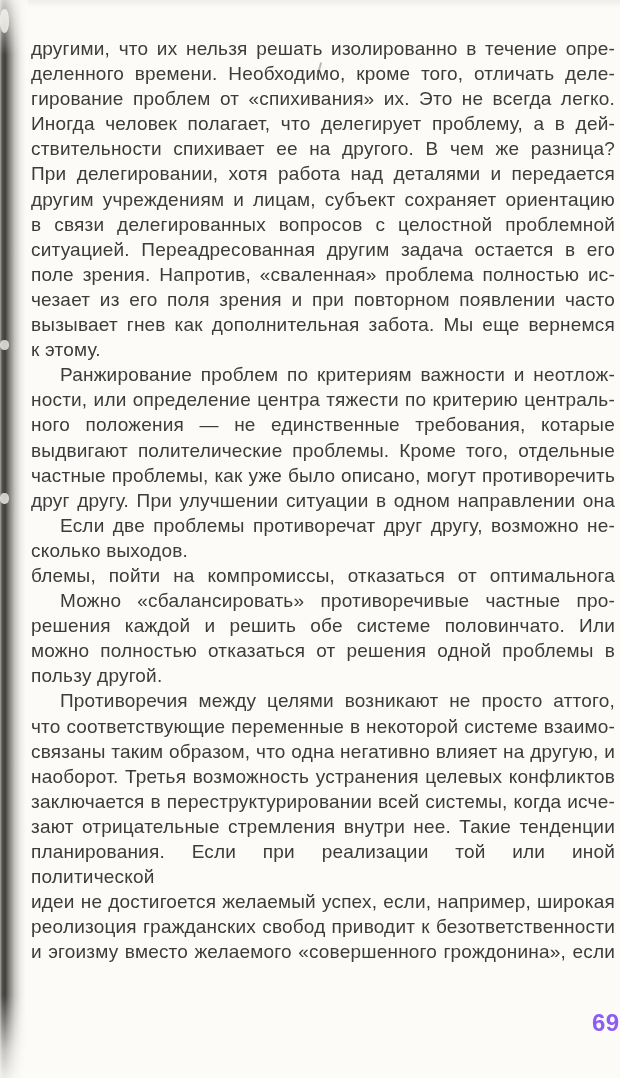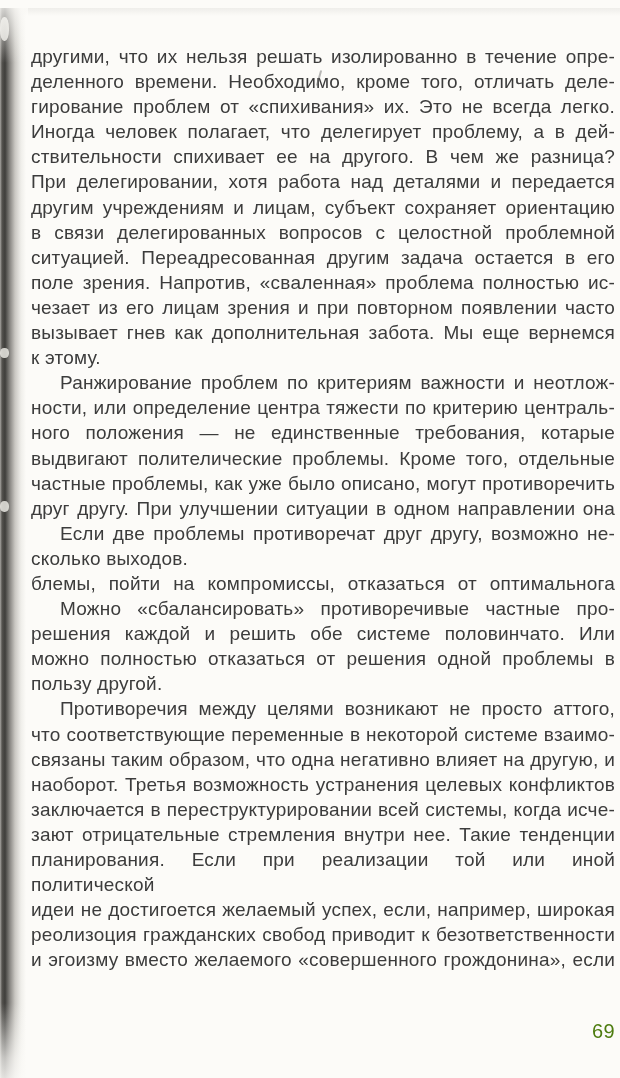--- a/index.html
+++ b/index.html
@@ -3,21 +3,21 @@
 <meta charset="utf-8">
 <style>
   html, body { margin: 0; padding: 0; }
   body {
     width: 620px; height: 1078px;
     position: relative;
     background: #fcfbf8;
     overflow: hidden;
     font-family: "Liberation Sans", sans-serif;
   }
-  .page { position: absolute; inset: 0; margin-top: 8px; }
+  .page { position: absolute; inset: 0; }
 
   
   .scan-edge {
     position: absolute; left: 0; top: 0; bottom: 0; width: 26px;
     background: linear-gradient(to right,
       #aaa8a4 0px, #55534f 2px, #3f3e3b 5px, #8b8985 10px,
       #c9c7c2 15px, #efeeea 21px, rgba(252,251,248,0) 26px);
   }
   .scan-edge-fade {
     position: absolute; left: 0; top: 0; bottom: 0; width: 28px;
@@ -56,22 +56,22 @@
     letter-spacing: 0.2px;
     text-align: justify;
     text-align-last: justify;
     white-space: normal;
   }
   .line.indent { padding-left: 29px; }
   .line.short { text-align-last: left; }
 
   .page-num {
     position: absolute; top: 1008px; left: 592px;
-    font-size: 20px; line-height: 30px;
-    color: #4d7c0f; letter-spacing: 0.5px;
+    font-size: 24px; line-height: 30px;
+    color: #8b5cf6; letter-spacing: 0.5px; font-weight: bold;
   }
 </style>
 </head>
 <body>
 
 <div class="page">
   <div class="top-shade"></div>
   <div class="scan-edge"></div>
   <div class="edge-notch notch-1"></div>
   <div class="edge-notch notch-2"></div>
@@ -82,21 +82,21 @@
       <div class="line">другими, что их нельзя решать изолированно в течение опре-</div>
       <div class="line">деленного времени. Необходимо, кроме того, отличать деле-</div>
       <div class="line">гирование проблем от «спихивания» их. Это не всегда легко.</div>
       <div class="line">Иногда человек полагает, что делегирует проблему, а в дей-</div>
       <div class="line">ствительности спихивает ее на другого. В чем же разница?</div>
       <div class="line">При делегировании, хотя работа над деталями и передается</div>
       <div class="line">другим учреждениям и лицам, субъект сохраняет ориентацию</div>
       <div class="line">в связи делегированных вопросов с целостной проблемной</div>
       <div class="line">ситуацией. Переадресованная другим задача остается в его</div>
       <div class="line">поле зрения. Напротив, «сваленная» проблема полностью ис-</div>
-      <div class="line">чезает из его лицам зрения и при повторном появлении часто</div>
+      <div class="line">чезает из его поля зрения и при повторном появлении часто</div>
       <div class="line">вызывает гнев как дополнительная забота. Мы еще вернемся</div>
       <div class="line short">к этому.</div>
       <div class="line indent">Ранжирование проблем по критериям важности и неотлож-</div>
       <div class="line">ности, или определение центра тяжести по критерию централь-</div>
       <div class="line">ного положения — не единственные требования, котарые</div>
       <div class="line">выдвигают полителические проблемы. Кроме того, отдельные</div>
       <div class="line">частные проблемы, как уже было описано, могут противоречить</div>
       <div class="line">друг другу. При улучшении ситуации в одном направлении она</div>
       <div class="line indent">Если две проблемы противоречат друг другу, возможно не-</div>
       <div class="line short">сколько выходов.</div>

